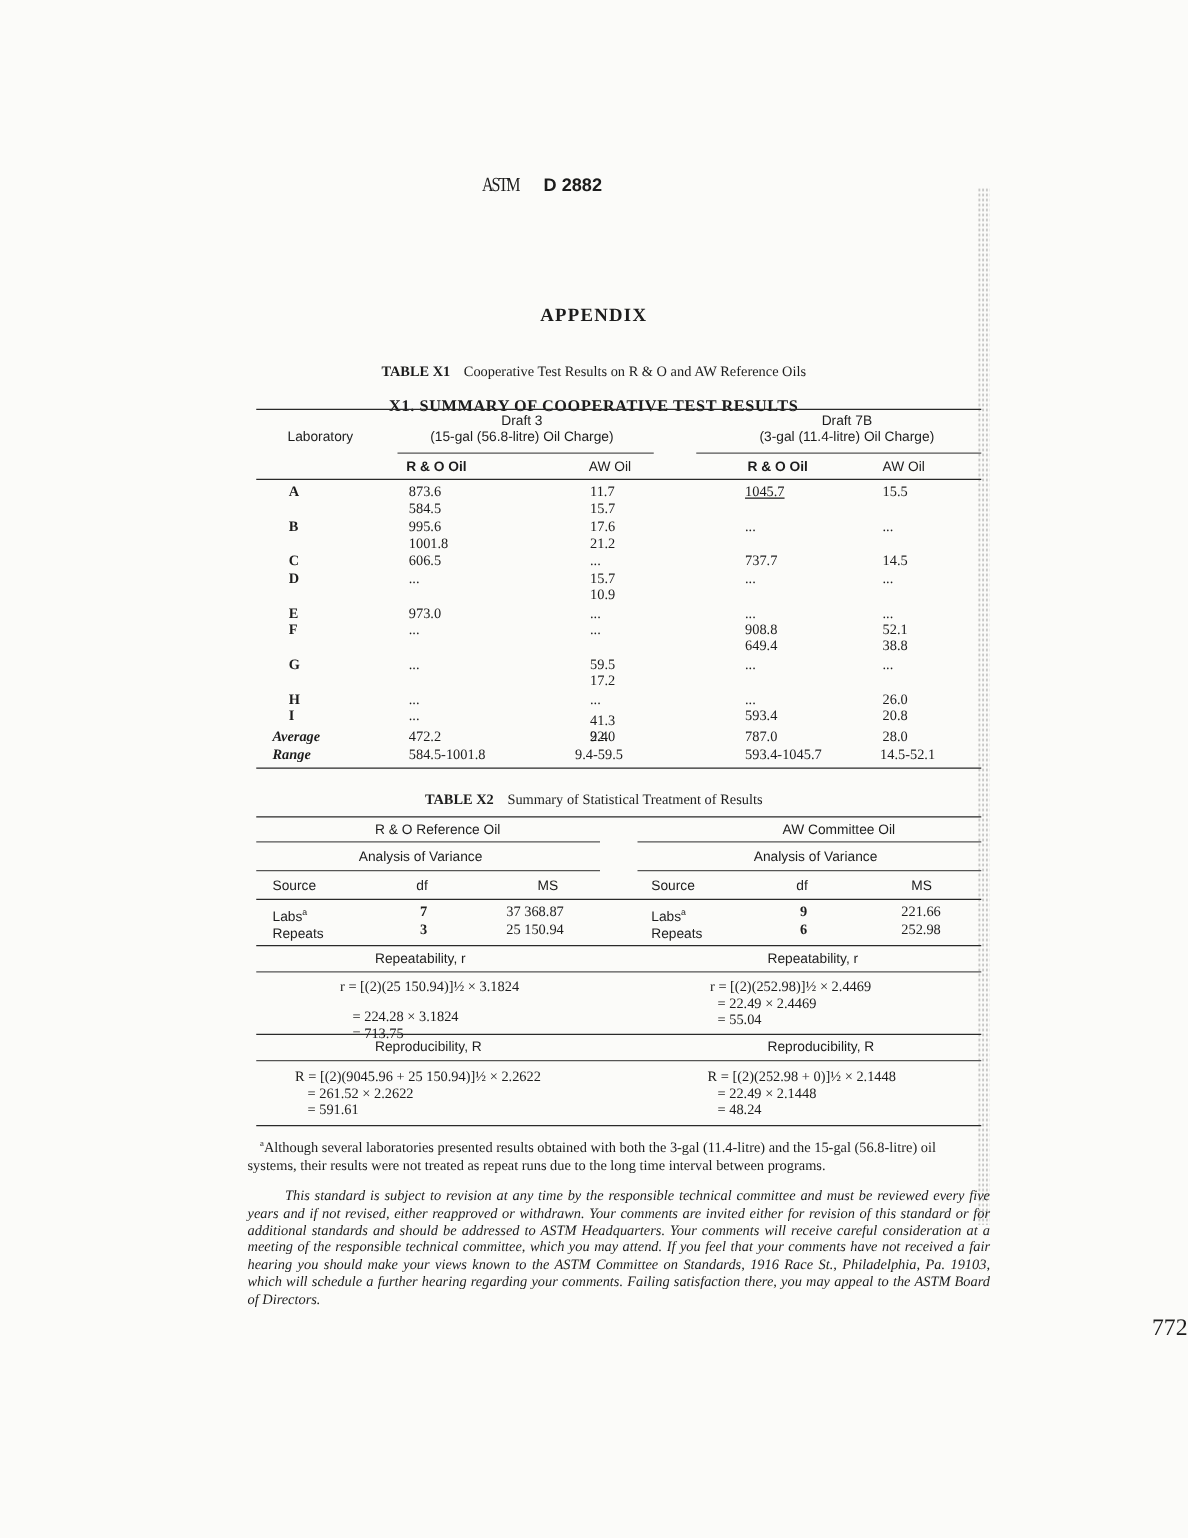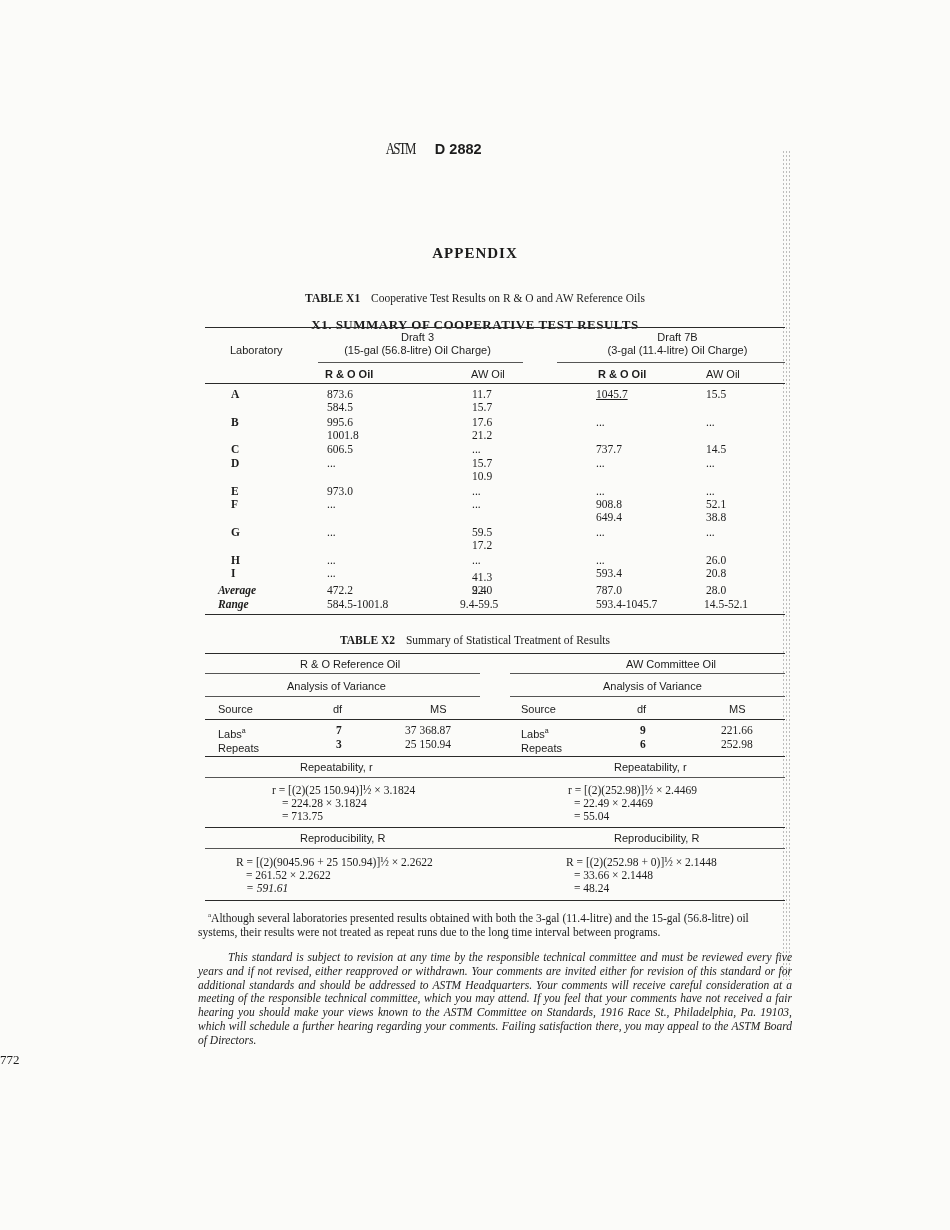--- a/index.html
+++ b/index.html
@@ -20,21 +20,21 @@
   .rule { position:absolute; background:#2a2a2a; height:1.4px; }
   .rule.thin { height:1px; background:#555; }
   .cell { position:absolute; font-size:11.5px; line-height:13px; white-space:nowrap; }
   .c { text-align:center; }
   .bold { font-weight:bold; }
   .ital { font-style:italic; }
   .hdr { font-family:"Liberation Sans", sans-serif; font-size:11px; }
   .lines div { height:13.2px; }
   .note { font-size:11.5px; line-height:14px; }
   .boiler { font-size:11.5px; line-height:13.8px; font-style:italic; text-align:justify; }
-  .pagenum { top:1052px; left:0; width:950px; text-align:left; font-size:13px; }
+  .pagenum { top:1052px; left:0; width:950px; text-align:right; font-size:19px; }
 </style>
 </head>
 <body>
 
 <div class="scanedge"></div>
 
 <div class="abs header">
   <span class="logo">ASTM</span>
   <span>D 2882</span>
 </div>
@@ -180,42 +180,42 @@
       <div class="cell" style="left: 721px; top: 737.5px;">252.98</div>
     </div>
   <div class="rule" style="left:205px; top:756px; width:580px"></div>
 
   <div class="cell hdr" style="left:300px; top:761px"><span>Repeatability, r</span></div>
   <div class="cell hdr" style="left:614px; top:761px"><span>Repeatability, r</span></div>
   <div class="rule thin" style="left:205px; top:777px; width:580px"></div>
 
   <div class="cell lines" style="left:272px; top:784px" id="lrep">
       <div>r  =  [(2)(25 150.94)]½ × 3.1824</div>
-      <div style="padding-left: 10px;">= 224.28 × 3.1824</div>
+      <div style="padding-left: 10px; margin-top: 11px;">= 224.28 × 3.1824</div>
       <div style="padding-left: 10px;">= 713.75</div>
     </div>
   <div class="cell lines" style="left:568px; top:784px" id="rrep">
       <div>r = [(2)(252.98)]½ × 2.4469</div>
       <div style="padding-left: 6px;">= 22.49 × 2.4469</div>
       <div style="padding-left: 6px;">= 55.04</div>
     </div>
   <div class="rule" style="left:205px; top:827px; width:580px"></div>
 
   <div class="cell hdr" style="left:300px; top:832px">Reproducibility, R</div>
   <div class="cell hdr" style="left:614px; top:832px">Reproducibility, R</div>
   <div class="rule thin" style="left:205px; top:848px; width:580px"></div>
 
   <div class="cell lines" style="left:236px; top:856px" id="lrepro">
       <div>R  =  [(2)(9045.96 + 25 150.94)]½ × 2.2622</div>
       <div style="padding-left: 10px;">= 261.52 × 2.2622</div>
-      <div style="padding-left: 10px; font-style: italic;">= 591.61</div>
+      <div style="padding-left: 10px;">= 591.61</div>
     </div>
   <div class="cell lines" style="left:566px; top:856px" id="rrepro">
       <div>R = [(2)(252.98 + 0)]½ × 2.1448</div>
-      <div style="padding-left: 8px;">= 33.66 × 2.1448</div>
+      <div style="padding-left: 8px;">= 22.49 × 2.1448</div>
       <div style="padding-left: 8px;">= 48.24</div>
     </div>
   <div class="rule" style="left:205px; top:900px; width:580px"></div>
 </div>
 
 <div class="abs note" style="left:198px; top:908px; width:592px; text-indent:10px">
   <sup style="font-size:7px">a</sup><span>Although several laboratories presented results obtained with both the 3-gal (11.4-litre) and the 15-gal (56.8-litre) oil systems, their results were not treated as repeat runs due to the long time interval between programs.</span>
 </div>
 
 <div class="abs boiler" style="left:198px; top:951px; width:594px; text-indent:30px">This standard is subject to revision at any time by the responsible technical committee and must be reviewed every five years and if not revised, either reapproved or withdrawn. Your comments are invited either for revision of this standard or for additional standards and should be addressed to ASTM Headquarters. Your comments will receive careful consideration at a meeting of the responsible technical committee, which you may attend. If you feel that your comments have not received a fair hearing you should make your views known to the ASTM Committee on Standards, 1916 Race St., Philadelphia, Pa. 19103, which will schedule a further hearing regarding your comments. Failing satisfaction there, you may appeal to the ASTM Board of Directors.</div>

